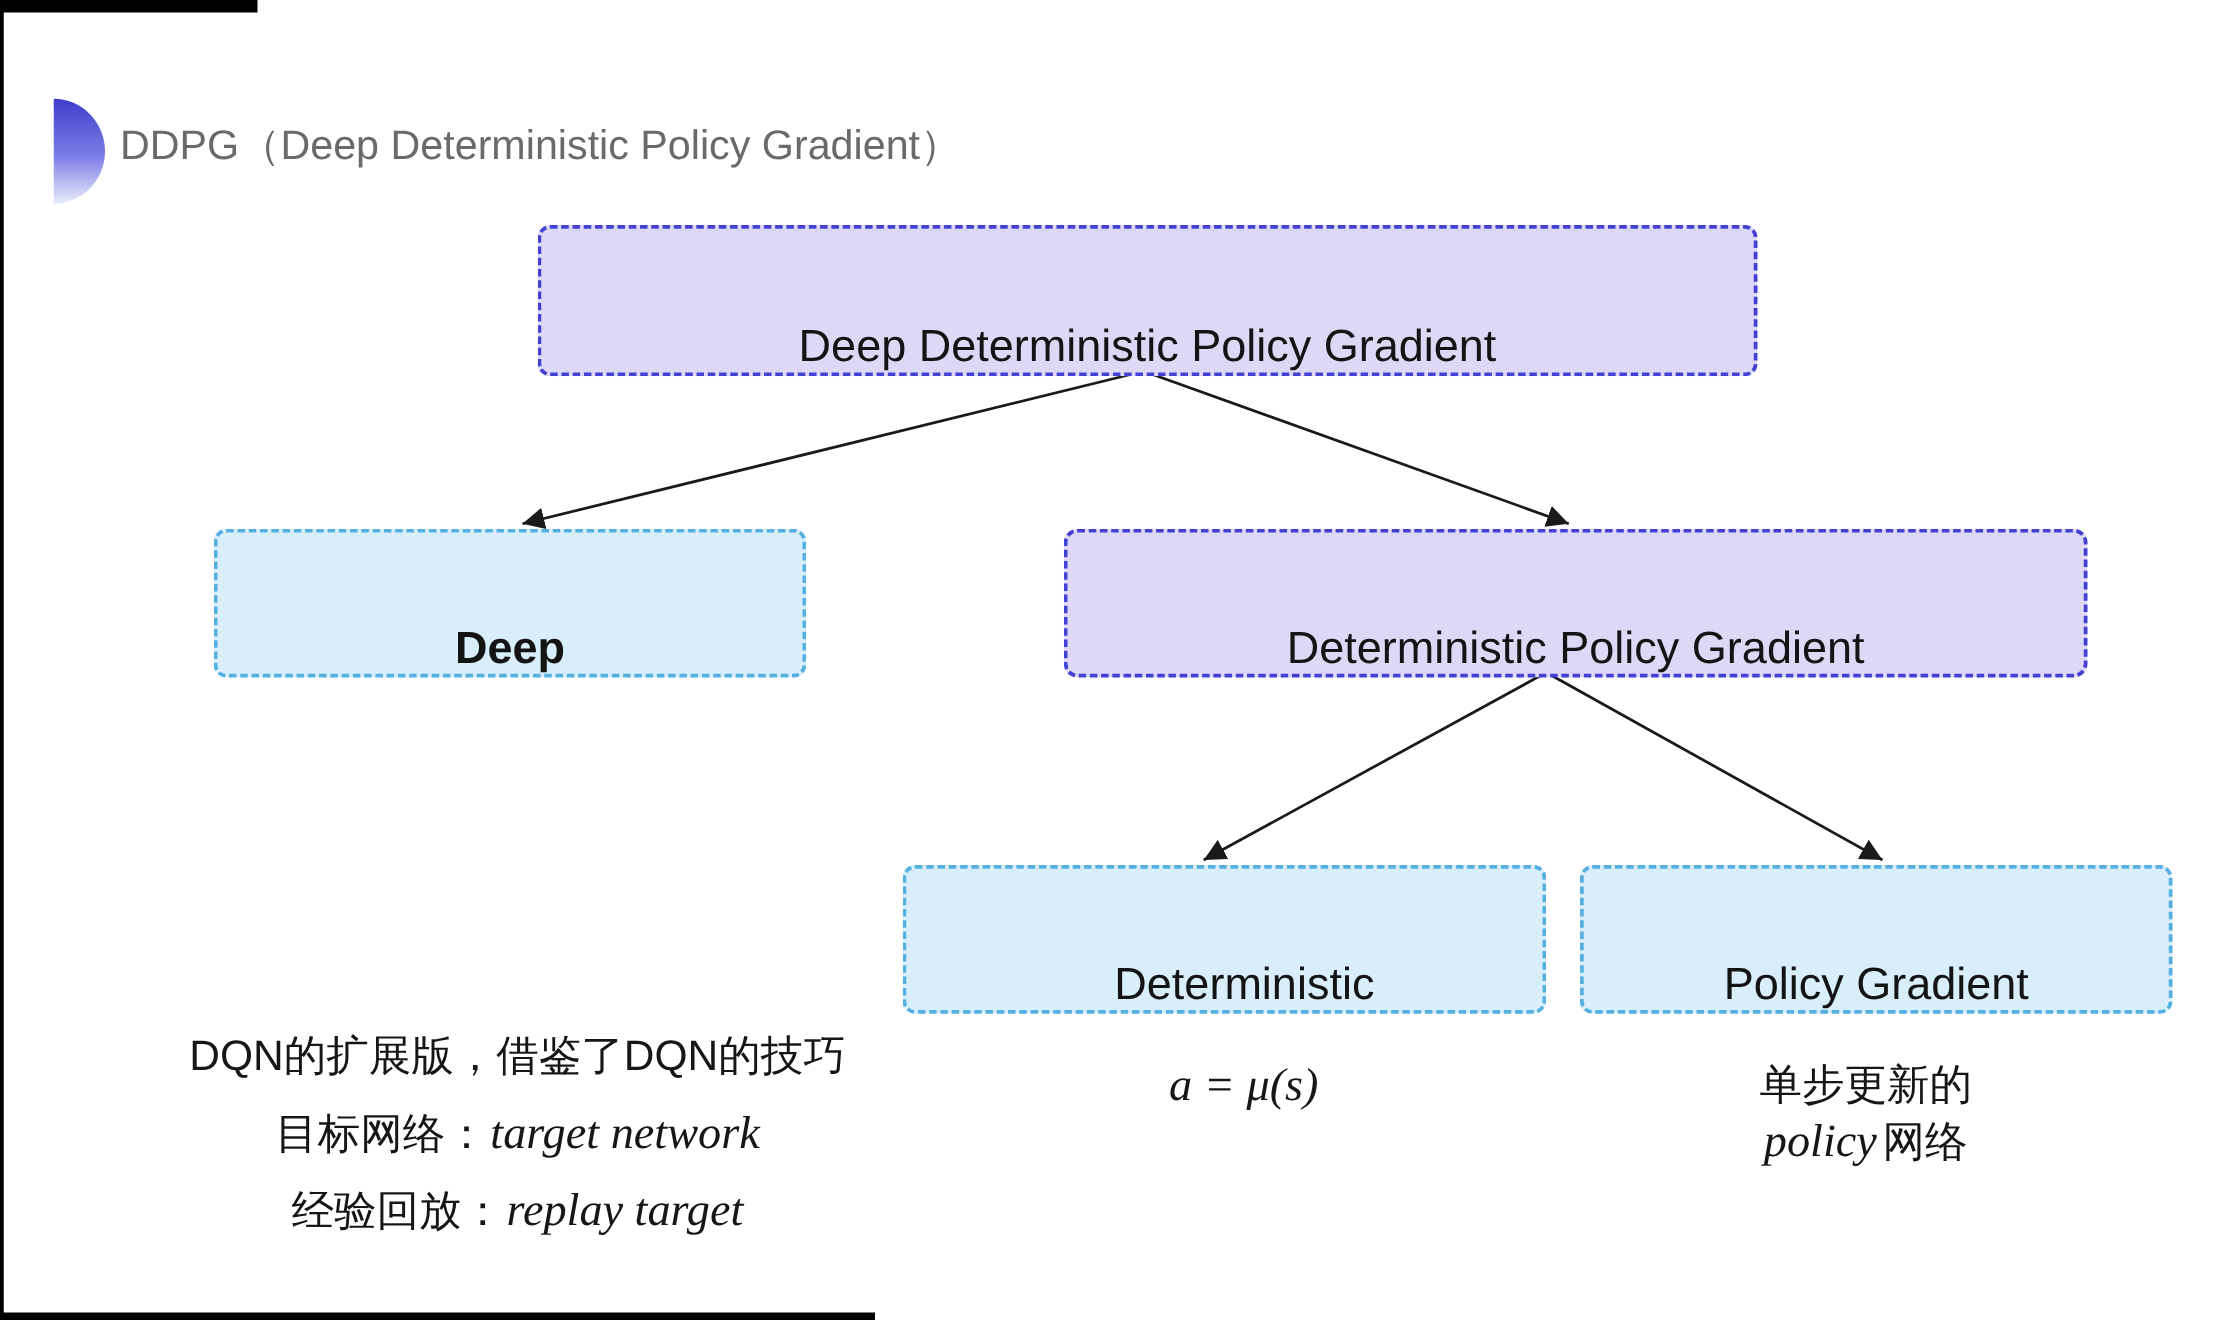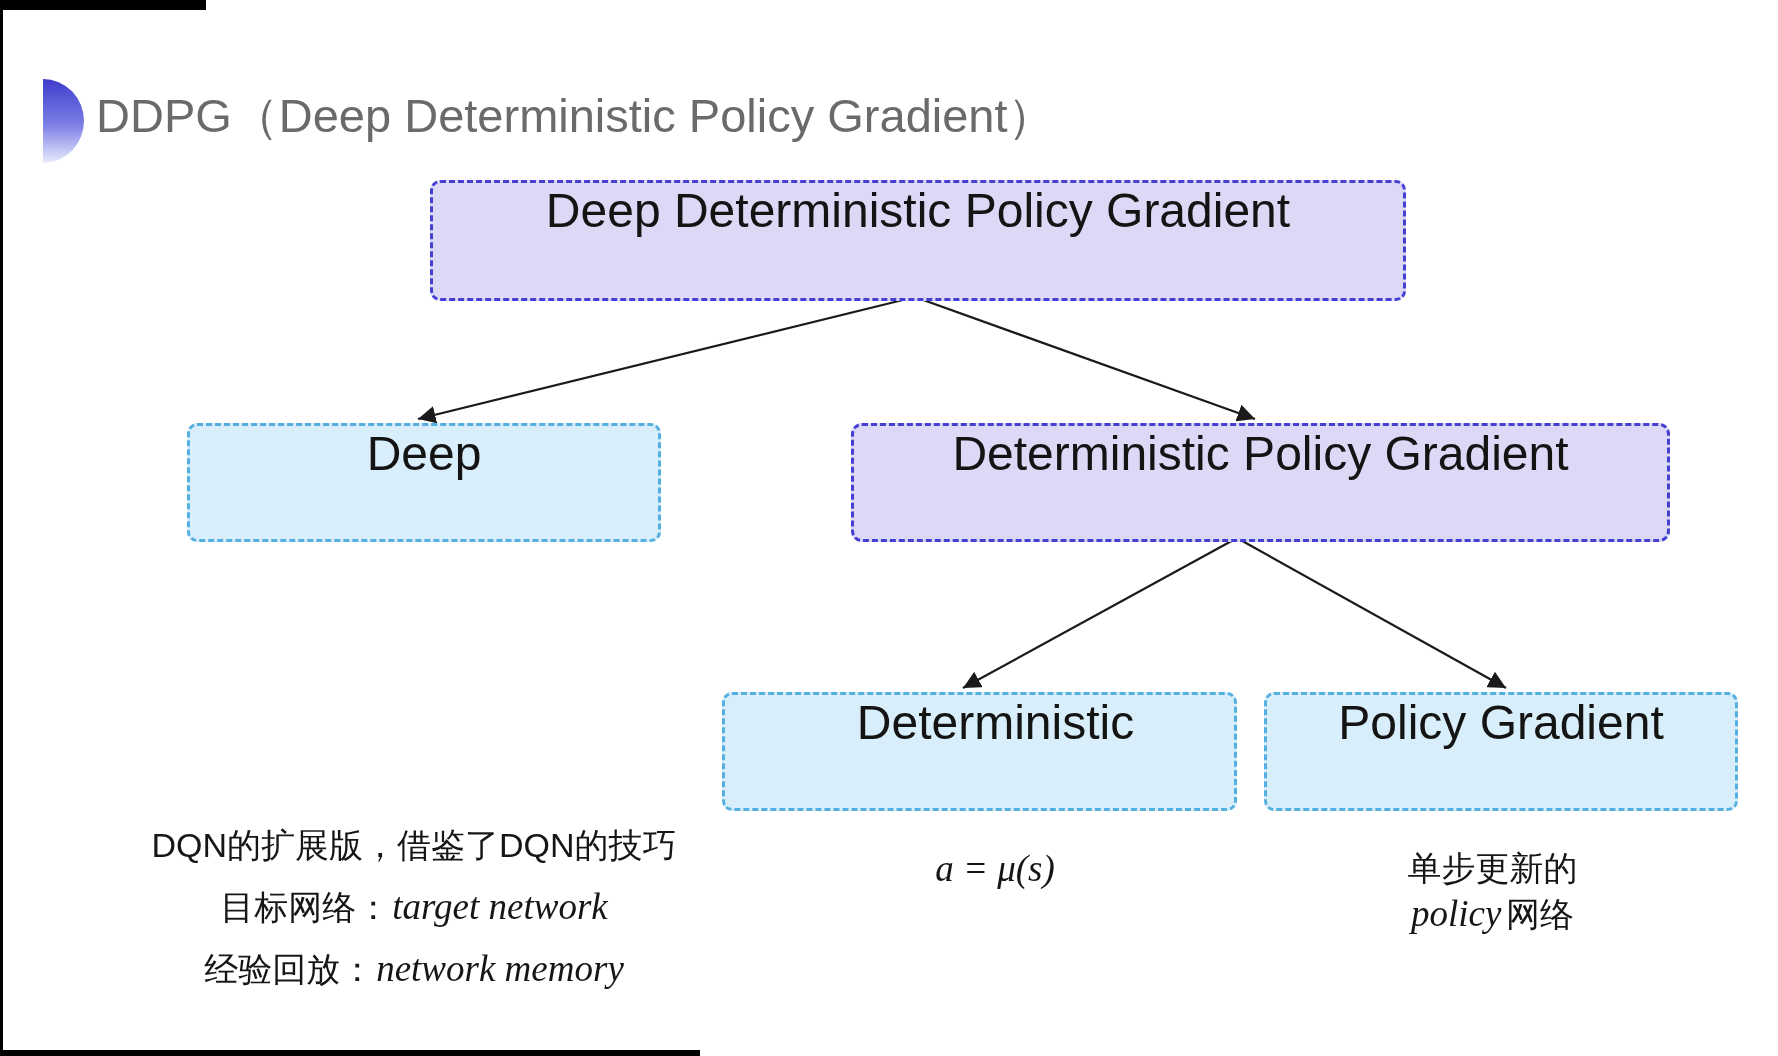--- a/index.html
+++ b/index.html
@@ -18,34 +18,34 @@
   .bottom-bar { position:absolute; left:0; top:1050px; width:700px; height:6px; background:#000; }
 
   
   .bullet {
     position:absolute; left:43px; top:79px; width:41px; height:84px;
     border-radius: 0 100% 100% 0 / 0 50% 50% 0;
     background: linear-gradient(180deg, var(--bullet-top) 0%, #7d7fe6 55%, var(--bullet-bottom) 100%);
   }
   .title {
     position:absolute; left:96px; top:88px; margin:0;
-    font-size:47px; font-weight:400; line-height:56px;
+    font-size:33px; font-weight:400; line-height:56px;
     color: var(--title-gray);
     white-space:nowrap;
   }
 
   
   .node {
-    position:absolute; display:flex; align-items:flex-start; justify-content:center;
-    border-radius:10px; font-size:48px; color:#141414; white-space:nowrap;
+    position:absolute; display:flex; align-items:flex-end; justify-content:center;
+    border-radius:10px; font-size:36px; color:#141414; white-space:nowrap;
   }
   .lavender { background:var(--lavender-fill); border:3px dashed var(--indigo-border); }
   .cyan     { background:var(--cyan-fill);     border:3px dashed var(--cyan-border); }
   #node-root { left:430px;  top:180px; width:970px; height:115px; }
-  #node-deep { left:187px;  top:423px; width:468px; height:113px; }
+  #node-deep { left:171px;  top:423px; width:468px; height:113px;font-weight:bold; }
   #node-dpg  { left:851px;  top:423px; width:813px; height:113px;border-radius:11px; }
   #node-det  { left:722px;  top:692px; width:477px; height:113px;padding-left:32px; }
   #node-pg   { left:1264px; top:692px; width:468px; height:113px; }
 
   
   .arrows { position:absolute; left:0; top:0; width:1778px; height:1056px; }
   .arrows line { stroke:var(--arrow); stroke-width:2.2; }
 
   
   .ann { position:absolute; text-align:center; color:#161616; }
@@ -100,21 +100,21 @@
   </div>
 
   <div class="ann" id="ann-deep">
     <div class="line">
       <span class="cjk">DQN的扩展版，借鉴了DQN的技巧</span>
     </div>
     <div class="line">
       <span class="cjk">目标网络：</span><span class="math gap">target network</span>
     </div>
     <div class="line">
-      <span class="cjk">经验回放：</span><span class="math gap">network memory</span>
+      <span class="cjk">经验回放：</span><span class="math gap">replay target</span>
     </div>
   </div>
 
   <div class="ann" id="ann-det">
     <div class="line">
       <span class="math">a = μ(s)</span>
     </div>
   </div>
 
   <div class="ann" id="ann-pg">

